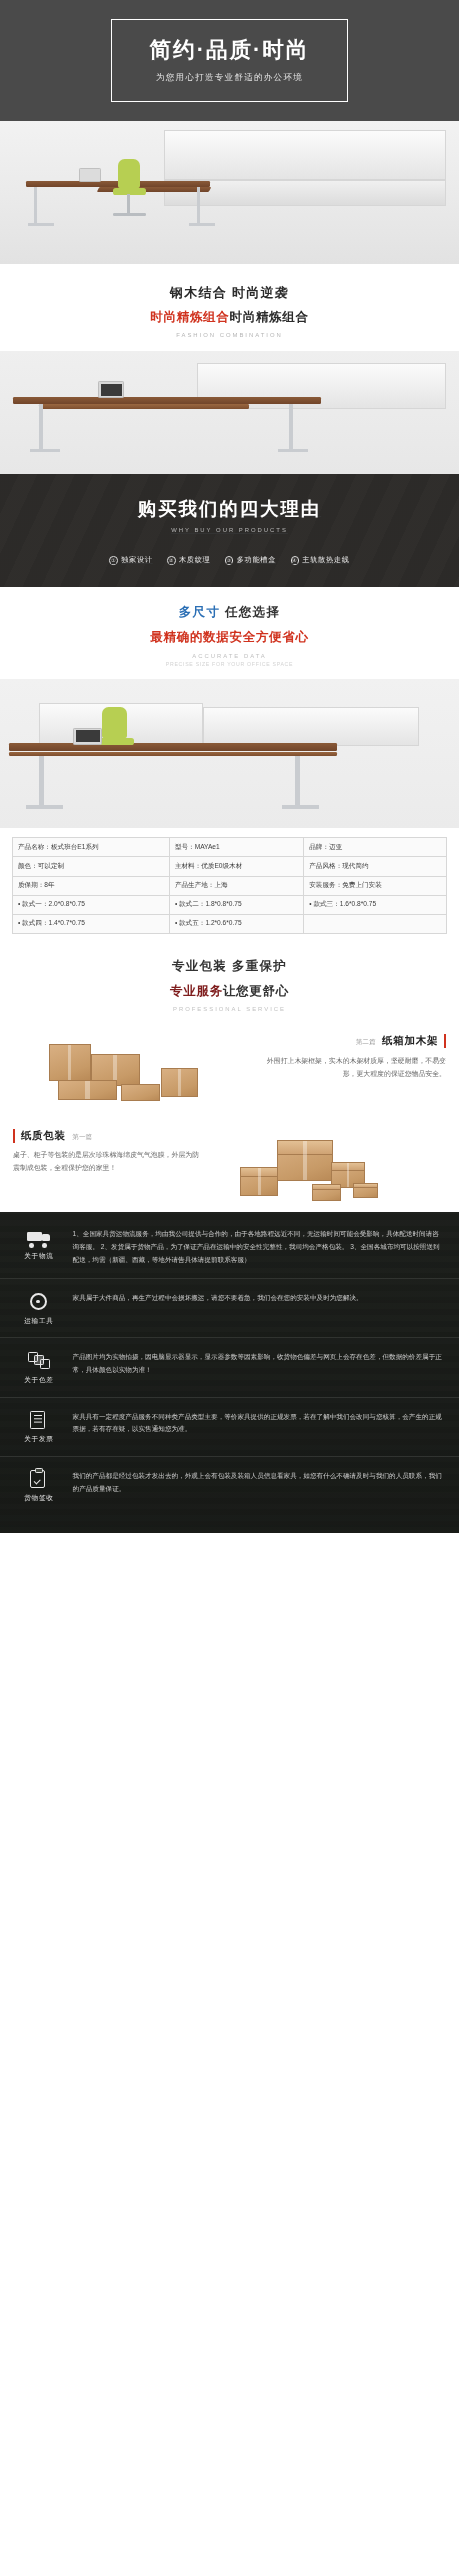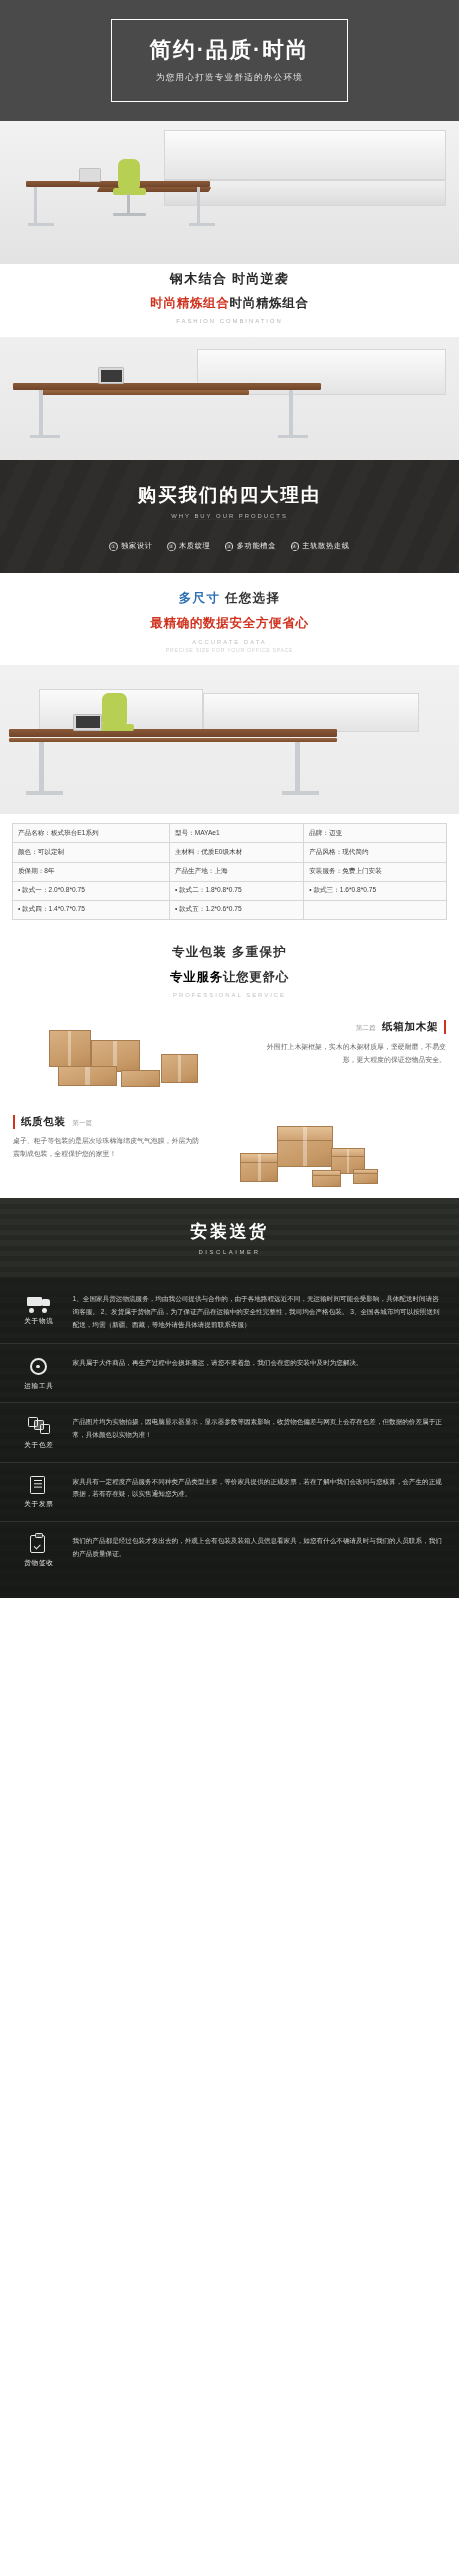--- a/index.html
+++ b/index.html
@@ -74,21 +74,21 @@
     position: absolute;
     background: #b7cf52;
     border-radius: 6.6px 6.6px 2.6px 2.6px;
   }
   .chair-pole { position: absolute; background: #b9bdc1; }
   .monitor { position:absolute; background: #dcdcdc; border: 0.7px solid #c0c0c0; border-radius:1.3px;}
   .laptop { position:absolute; background: #d9d9d9; border:0.7px solid #bdbdbd; border-radius:1.3px;}
   .screen-dark { position:absolute; background:#3a3a3a; }
 
   
-  .caption-block { text-align: center; padding: 6px 0 13px; background: #fff; }
+  .caption-block { text-align: center; padding: 20px 0 13px; background: #fff; }
   .cap-line1 { font-size: 13px; color: #2b2b2b; font-weight: bold; letter-spacing: 1.3px; }
   .cap-line2 { font-size: 12.5px; color: #2b2b2b; font-weight: bold; letter-spacing: 0.7px; margin-top: 7.2px; }
   .cap-line2 .red { color: #d0321e; }
   .cap-en { font-size: 5.9px; color: #b5b5b5; letter-spacing: 2px; margin-top: 5.9px; }
 
   
   .reasons {
     height: 113px;
     background:
       linear-gradient(180deg, rgba(25,25,25,0.72), rgba(25,25,25,0.72)),
@@ -135,21 +135,21 @@
     border: 0.7px solid #d7d7d7;
     padding: 4.6px 5.2px;
     background: #fafafa;
   }
   .spec-row td { text-align: left; }
 
   
   .pack-block { text-align: center; padding: 17px 0 11.8px; }
   .pack-l1 { font-size: 12.5px; font-weight: bold; letter-spacing: 1.3px; }
   .pack-l2 { font-size: 12.5px; font-weight: bold; margin-top: 7.9px; letter-spacing: 0.7px; }
-  .pack-l2 .red { color: #000000; }
+  .pack-l2 .red { color: #7f1d1d; }
   .pack-en { font-size: 5.9px; color: #c2c2c2; letter-spacing: 2px; margin-top: 6.6px; }
 
   
   .feature {
     display: flex;
     padding: 10.5px 13px 6.6px;
     gap: 9.2px;
     align-items: flex-start;
   }
   .feature.reverse { flex-direction: row-reverse; }
@@ -421,24 +421,20 @@
         </div>
       <div class="box" style="left:98px;top:55px;width:29px;height:17px;">
           <div class="lid"></div>
         </div>
       <div class="box" style="left:139px;top:54px;width:25px;height:15.7px;">
           <div class="lid"></div>
         </div>
     </div>
   </div>
 
-  <div class="delivery-banner">
-    <div class="delivery-title">安装送货</div>
-    <div class="delivery-en">DISCLAIMER</div>
-  </div>
 
   <div class="dark-list">
 
     <div class="dl-item">
       <div class="dl-icon-wrap">
         <div class="dl-icon">
           <div class="truck-body"></div>
             <div class="truck-cab"></div>
           <div class="wheel w1"></div>
             <div class="wheel w2"></div>

